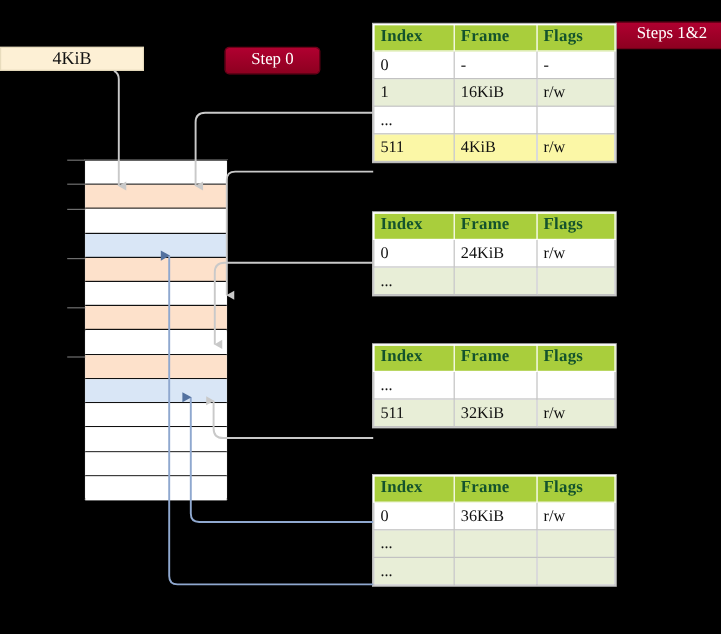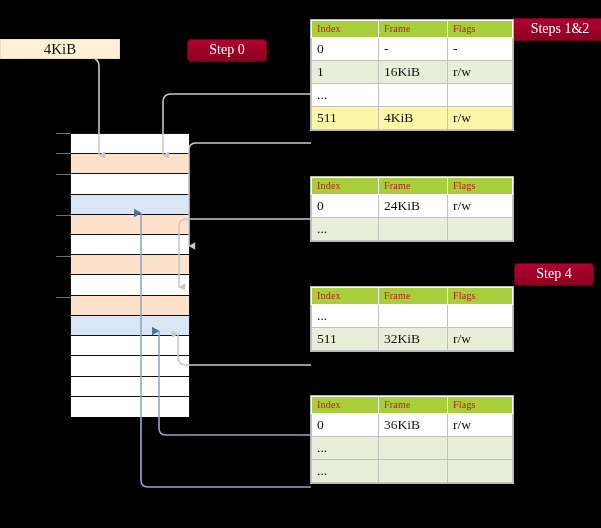--- a/index.html
+++ b/index.html
@@ -79,26 +79,26 @@
   .pt {
     position: absolute;
     border-collapse: collapse;
     background: #ffffff;
     font-size: 13.5px;
     table-layout: fixed;
     box-shadow: 0 0 0 1px #b9b9b9;
   }
   .pt th {
     background: #a9ce3c;
-    color: #b91c1c;
-    font-weight: normal;
+    color: #14532d;
+    font-weight: bold;
     text-align: left;
     padding: 2px 5px 3px 5px;
     border: 1px solid #ffffff;
-    font-size: 10px;
+    font-size: 14px;
     letter-spacing: 0.2px;
   }
   .pt td {
     border: 1px solid #c2c2c2;
     padding: 2px 5px 3px 5px;
     color: #101010;
     height: 17px;
     vertical-align: middle;
     overflow: hidden;
     white-space: nowrap;
@@ -126,23 +126,20 @@
 
   <div class="vaddr-box" style="left:0px; top:39px; width:120px; height:20px; line-height:19px;">
     <span>4KiB</span>
   </div>
 
   <div class="step-label" style="left:188px; top:40px; width:62px;">
     <span>Step 0</span>
   </div>
   <div class="step-label" style="left:512px; top:19px; width:80px;">
     <span>Steps 1&amp;2</span>
-  </div>
-  <div class="step-label" style="left:515px; top:264px; width:62px;">
-    <span>Step 4</span>
   </div>
 
   <div class="memcol" id="memcol" style="left:70px; top:133px; width:120px; height:283px;">
       <div class="memrow white" style="top: 0px; height: 20.2143px; width: 100%;"></div>
       <div class="memrow peach" style="top: 20.2143px; height: 20.2143px; width: 100%;"></div>
       <div class="memrow white" style="top: 40.4286px; height: 20.2143px; width: 100%;"></div>
       <div class="memrow blue" style="top: 60.6429px; height: 20.2143px; width: 100%;"></div>
       <div class="memrow peach" style="top: 80.8571px; height: 20.2143px; width: 100%;"></div>
       <div class="memrow white" style="top: 101.071px; height: 20.2143px; width: 100%;"></div>
       <div class="memrow peach" style="top: 121.286px; height: 20.2143px; width: 100%;"></div>

